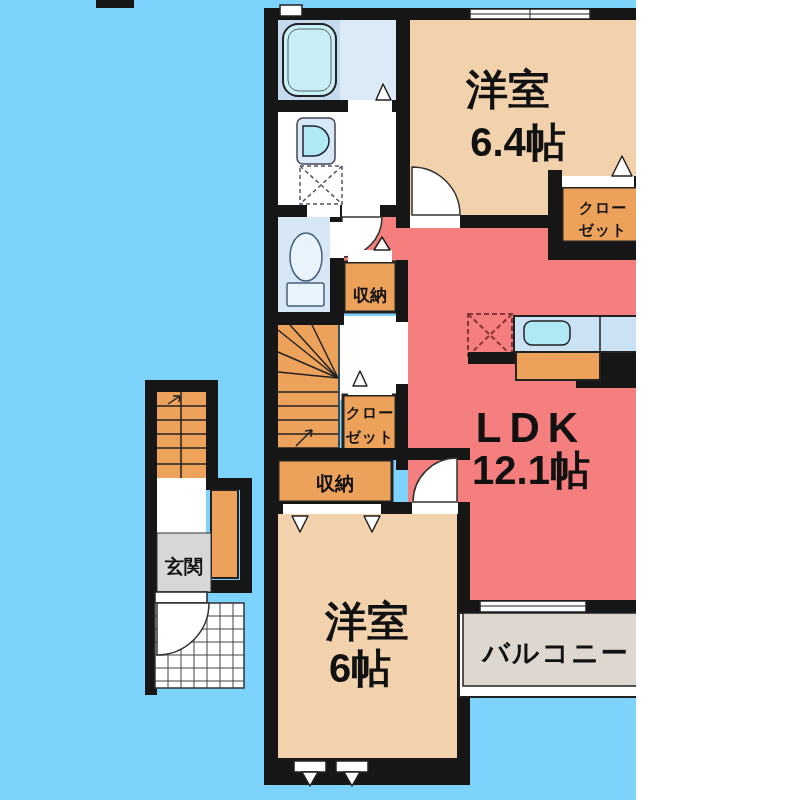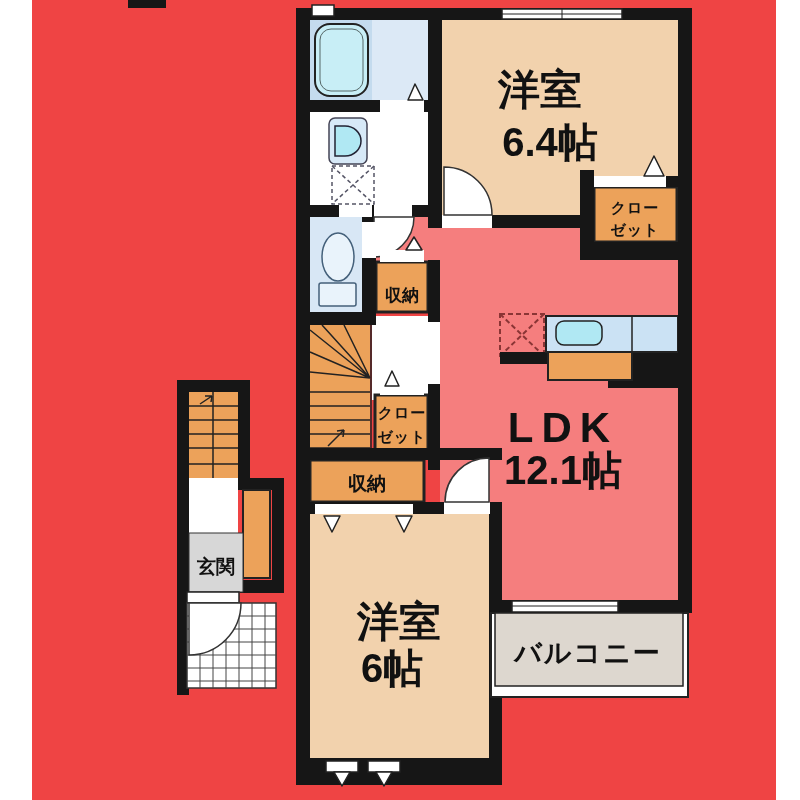--- a/index.html
+++ b/index.html
@@ -1,17 +1,17 @@
 <!DOCTYPE html>
 <html><head>
 <meta charset="utf-8">
 <style>
   html,body{margin:0;padding:0;background:#ffffff;}
-  #stage{position:relative;width:744px;height:800px;background:#ef4444;overflow:hidden;
-         font-family:"Liberation Sans","DejaVu Sans",sans-serif;margin-left:32px;}
+  #stage{position:relative;width:636px;height:800px;background:#7dd3fc;overflow:hidden;
+         font-family:"Liberation Sans","DejaVu Sans",sans-serif;}
   svg{position:absolute;left:0;top:0;}
   .wall{fill:#161616;}
   .doorgap{fill:#ffffff;}
   .win{fill:#ffffff;stroke:#222222;stroke-width:1.5;}
   .arc{fill:#ffffff;stroke:#333333;stroke-width:1.5;}
   .tri{fill:#ffffff;stroke:#222222;stroke-width:1.5;stroke-linejoin:round;}
   .stairline{stroke:#222222;stroke-width:1.5;}
   .gridline{stroke:#444444;stroke-width:1;}
   .boxline{stroke:#222222;stroke-width:3;}
   .lbl{fill:#111111;font-weight:700;text-anchor:middle;}

